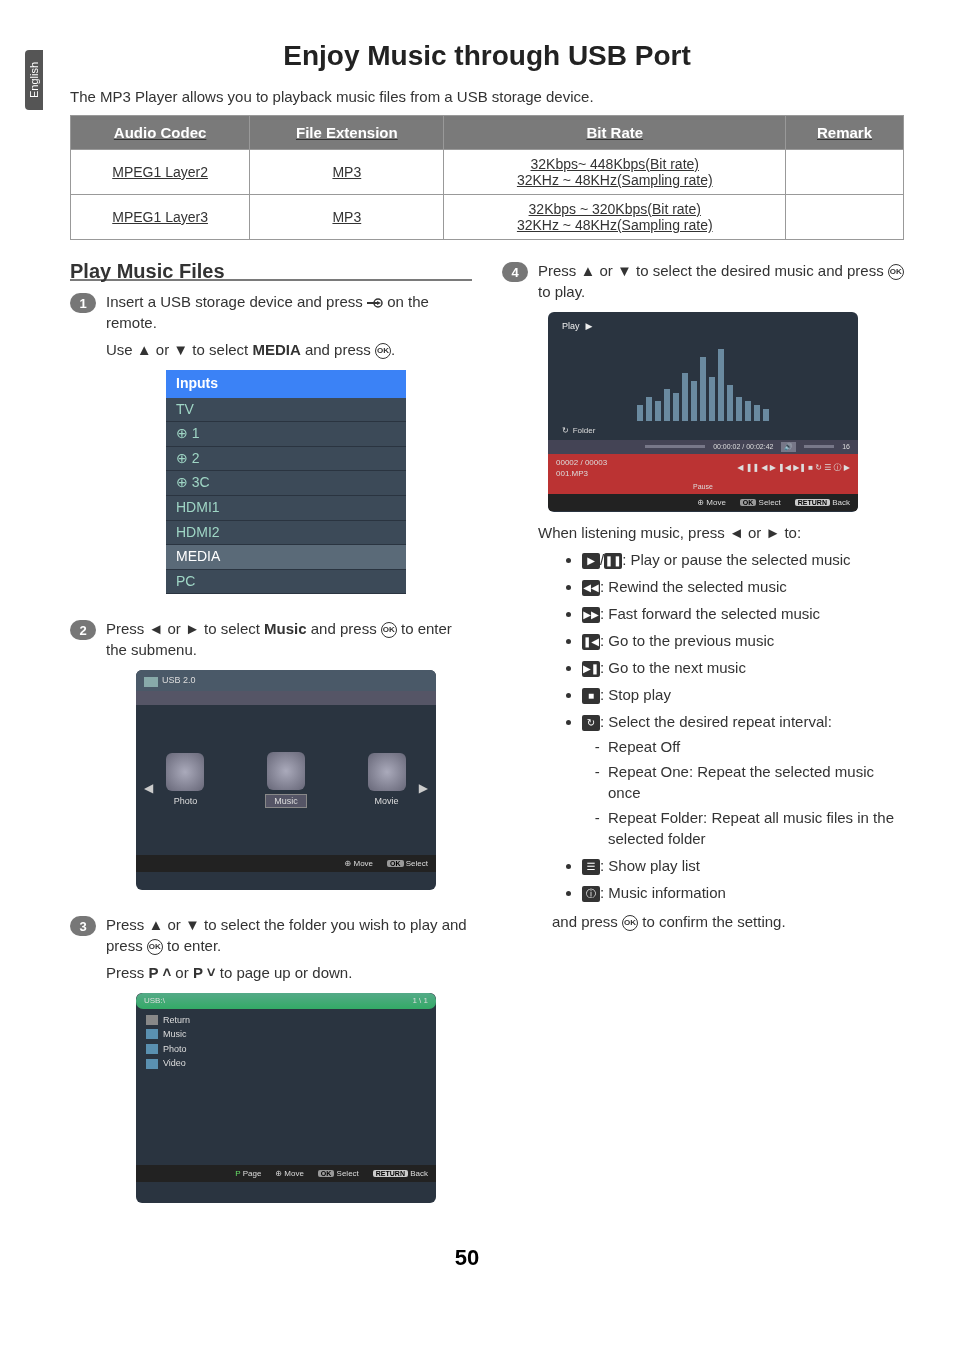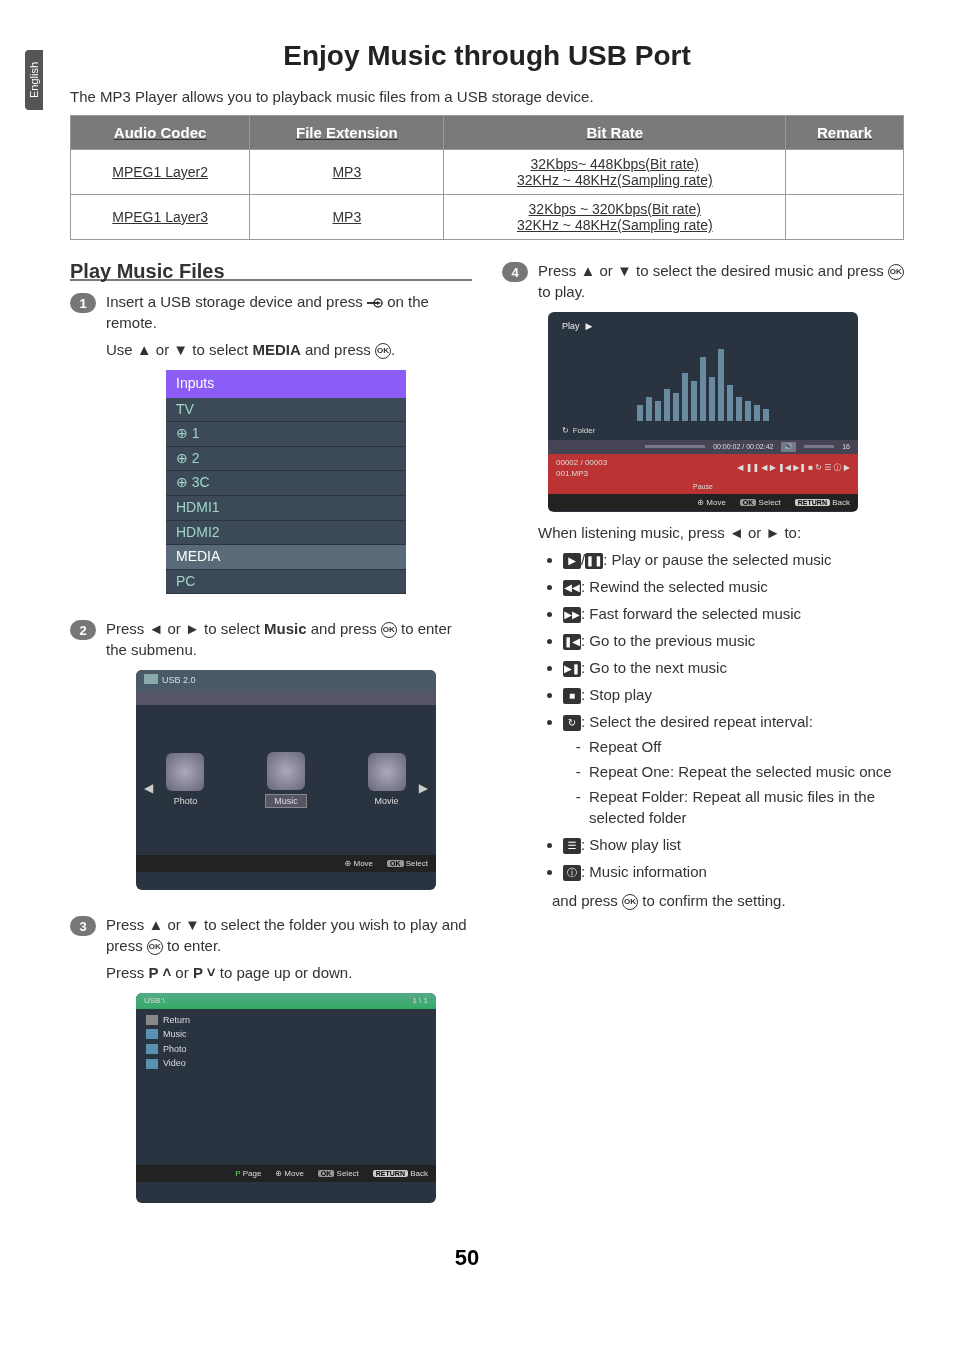--- a/index.html
+++ b/index.html
@@ -16,53 +16,53 @@
     .divider { height: 2px; background: #7a7a7a; margin-bottom: 10px; }
     .step { display: flex; gap: 10px; margin-bottom: 14px; align-items: flex-start; }
     .step-num { background: #777; color: #fff; border-radius: 10px; min-width: 26px; height: 20px; display: flex; align-items: center; justify-content: center; font-size: 13px; font-weight: bold; margin-top: 2px; }
     .step-body { flex: 1; font-size: 15px; line-height: 1.4; }
     .step-body p { margin-bottom: 6px; }
     .inline-icon { display: inline-flex; align-items: center; justify-content: center; width: 16px; height: 14px; vertical-align: middle; }
     .ok-icon { display: inline-block; border: 1.5px solid #333; border-radius: 50%; font-size: 8px; width: 16px; height: 16px; line-height: 13px; text-align: center; font-weight: bold; vertical-align: middle; }
     .sym { display: inline-block; background: #333; color: #fff; width: 18px; height: 16px; font-size: 10px; line-height: 16px; text-align: center; border-radius: 2px; vertical-align: middle; }
     .screenshot { background: #2a3440; border-radius: 6px; margin: 10px auto; color: #ddd; font-size: 10px; overflow: hidden; }
     .inputs-menu { width: 240px; margin: 10px 0 10px 60px; }
-    .inputs-menu .hdr { background: #8b5cf6; color: #fff; font-weight: normal; padding: 4px 10px; font-size: 14px; }
+    .inputs-menu .hdr { background: #3b82f6; color: #fff; font-weight: bold; padding: 4px 10px; font-size: 14px; }
     .inputs-menu .item { background: #3c4a58; color: #9fd6c5; padding: 2px 10px; border-bottom: 1px solid #2a3440; font-size: 14px; }
     .inputs-menu .item.sel { background: #5a6a78; color: #fff; }
     .browse-ss { width: 300px; height: 220px; margin: 10px 0 10px 30px; position: relative; }
-    .browse-ss .topbar { background: #4a5968; padding: 4px 8px; font-size: 9px; display: flex; align-items: flex-start; gap: 4px; }
+    .browse-ss .topbar { background: #4a5968; padding: 4px 8px; font-size: 9px; display: flex; align-items: flex-end; gap: 4px; }
     .browse-ss .usb-icon { width: 14px; height: 10px; background: #8aa; }
     .browse-ss .body { display: flex; justify-content: space-around; align-items: center; height: 150px; }
     .browse-ss .tile { width: 38px; height: 38px; background: radial-gradient(#aab, #667); border-radius: 6px; }
     .browse-ss .tilelabel { text-align: center; font-size: 9px; margin-top: 4px; }
     .browse-ss .col { display: flex; flex-direction: column; align-items: center; }
     .browse-ss .col.sel .tilelabel { background: #556; border: 1px solid #888; padding: 0 8px; }
     .browse-ss .arrows { position: absolute; top: 50%; font-size: 12px; color: #ccc; }
     .browse-ss .aleft { left: 8px; }
     .browse-ss .aright { right: 8px; }
     .browse-ss .footer,.folder-ss .footer,.player-ss .footer { background: #222; padding: 3px 8px; font-size: 8px; display: flex; justify-content: flex-end; gap: 14px; }
     .footer-key { background: #999; color: #000; border-radius: 2px; padding: 0 3px; font-size: 7px; font-weight: bold; }
     .footer-key.return { background: #ccc; }
     .folder-ss { width: 300px; height: 210px; margin: 10px 0 10px 30px; }
-    .folder-ss .path { display:flex; justify-content:space-between; padding: 2px 8px; font-size: 8px; background: linear-gradient(#5a8,#3a6); }
+    .folder-ss .path { display:flex; justify-content:space-between; padding: 2px 8px; font-size: 8px; background: linear-gradient(#5a8,#3a6); border-radius: 7px; }
     .folder-ss .list { padding: 4px 10px; }
     .folder-ss .li { display: flex; gap: 5px; align-items: center; padding: 1px 0; font-size: 9px; }
     .folder-ss .li .fic { width: 12px; height: 10px; background: #5a90b0; }
     .folder-ss .li.ret .fic { background: #888; }
     .player-ss { width: 310px; height: 200px; margin: 10px 0 10px 10px; }
     .player-ss .play { padding: 8px 14px; color: #eee; font-size: 9px; display: flex; align-items: center; gap: 6px; }
     .player-ss .eq { height: 80px; display: flex; align-items: flex-end; justify-content: center; gap: 3px; padding: 0 14px; }
     .player-ss .eq span { width: 6px; background: #6a8aa0; }
     .player-ss .prog { background: #445; padding: 2px 8px; font-size: 7px; display: flex; justify-content: flex-end; gap: 8px; align-items: center; }
     .player-ss .prog .bar { width: 60px; height: 3px; background: #778; }
     .player-ss .info { background: #b33; padding: 3px 8px; font-size: 8px; display: flex; justify-content: space-between; align-items: center; }
     .player-ss .controls { display: flex; gap: 4px; font-size: 8px; }
     .player-ss .fold { font-size: 8px; padding: 4px 14px; display:flex;align-items:center;gap:4px; }
-    ul.actlist { list-style-type: disc; margin-left: 25px; font-size: 15px; }
+    ul.actlist { list-style-type: disc; margin-left: 44px; font-size: 15px; }
     ul.actlist li { margin-bottom: 6px; line-height: 1.4; }
     ul.sublist { list-style-type: "-  "; margin-left: 26px; margin-top: 4px; }
     ul.sublist li { margin-bottom: 4px; }
     .pagenum { text-align: center; font-size: 22px; font-weight: 900; margin-top: 18px; color: #000; }
   </style>
 </head>
 <body>
 
 <div class="page">
   <div class="lang-tab">English</div>

